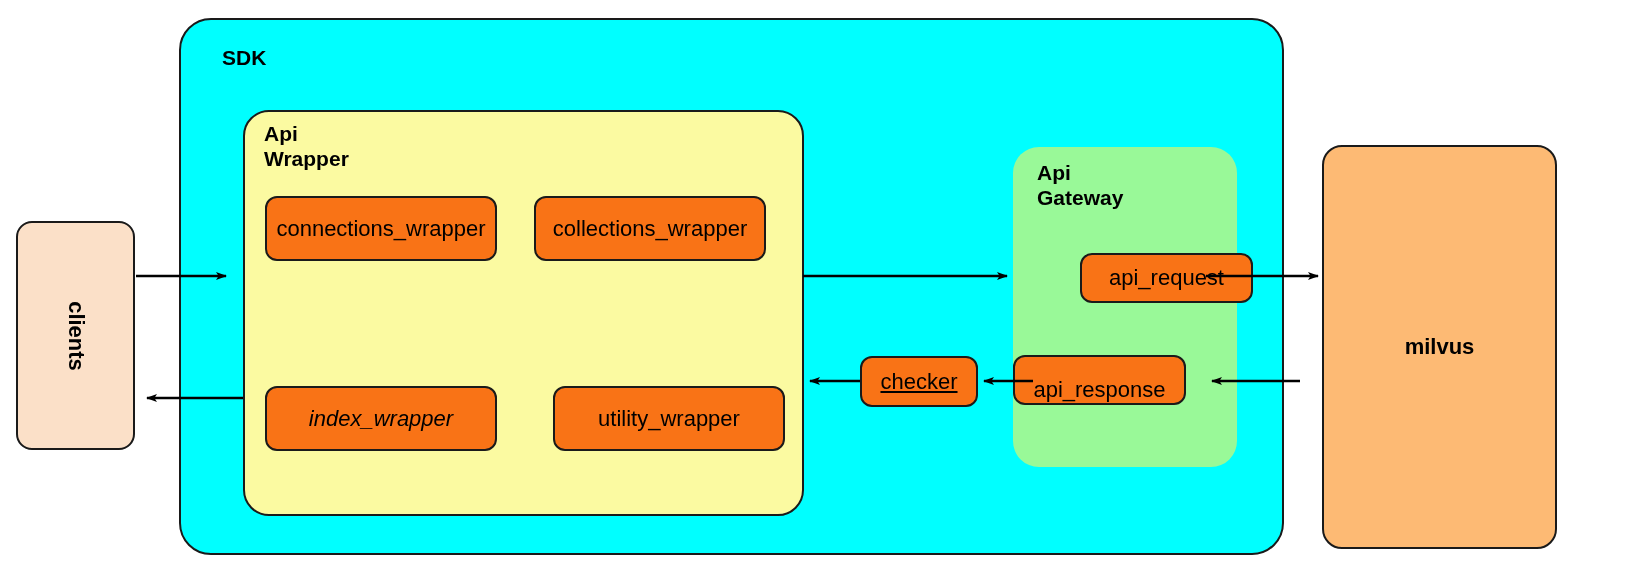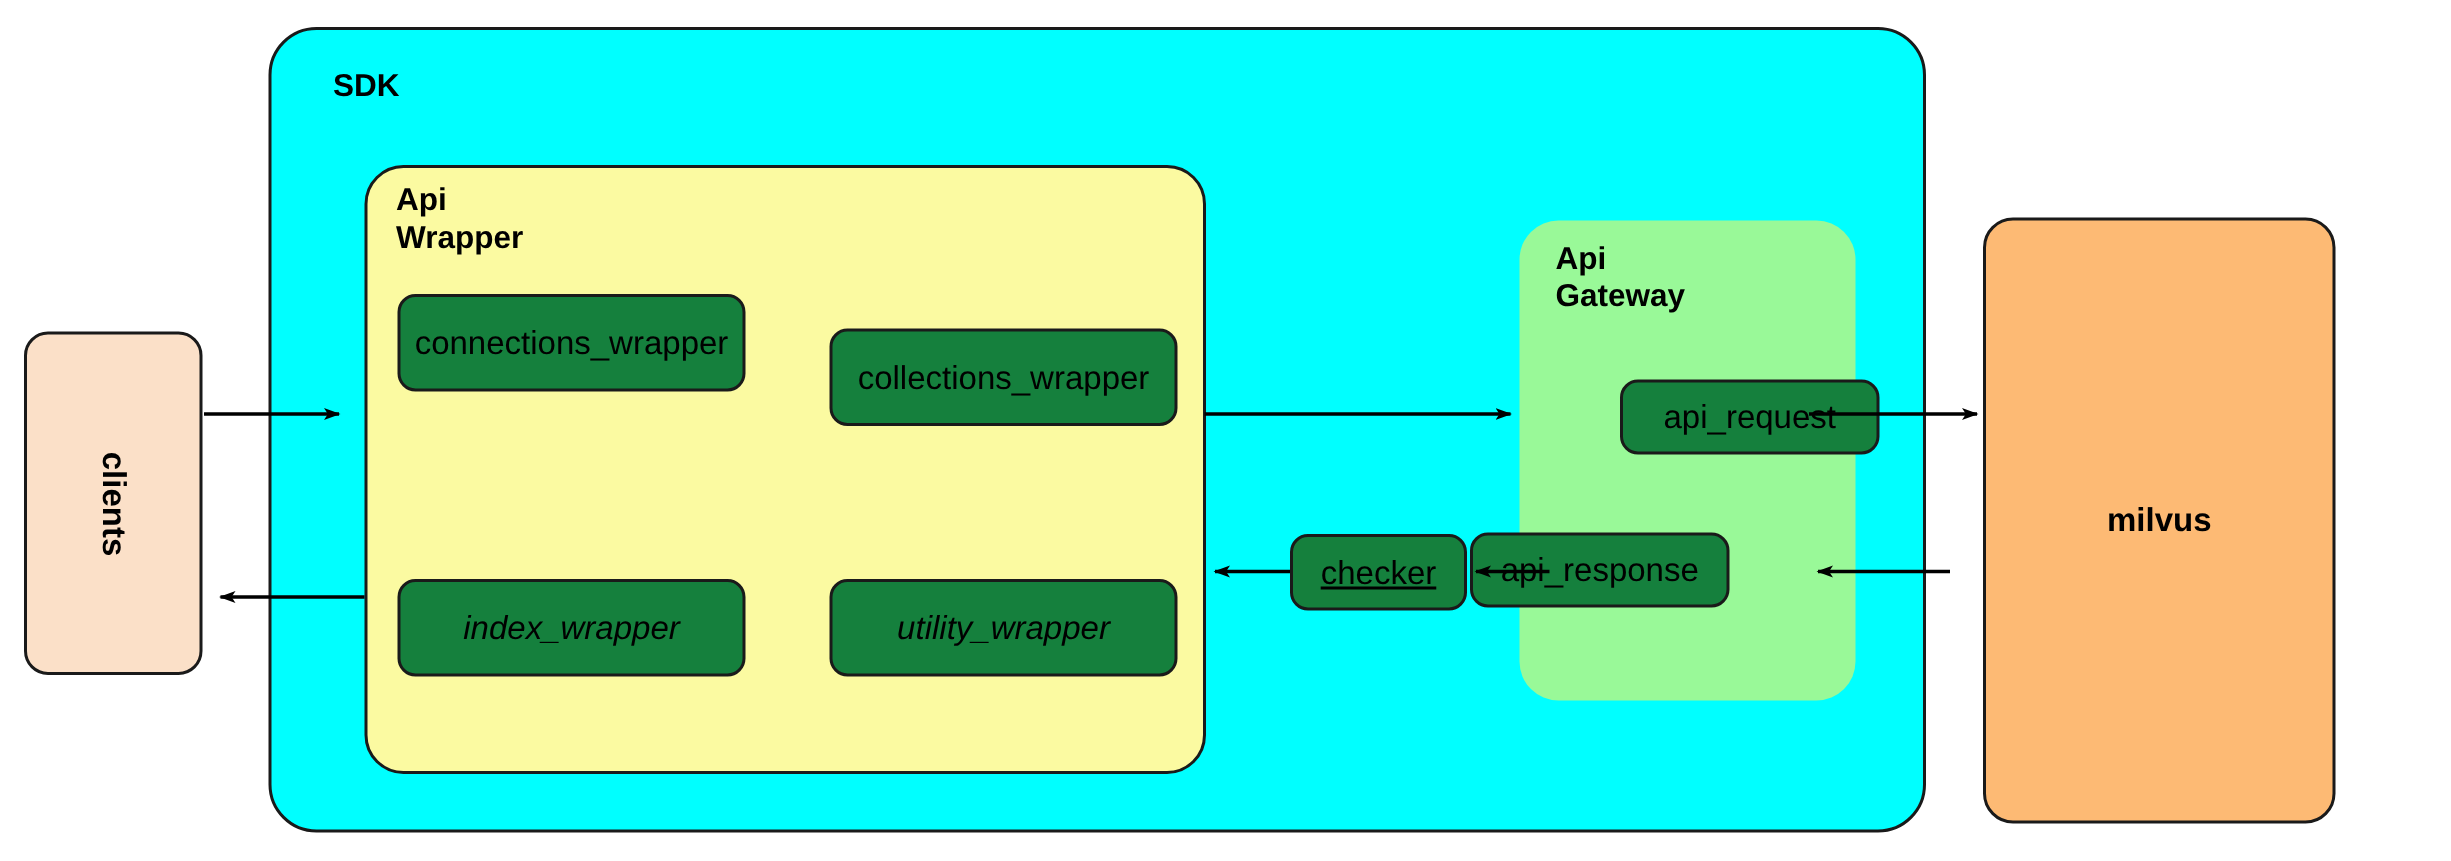--- a/index.html
+++ b/index.html
@@ -91,37 +91,37 @@
     top: 14px;
     font-size: 21px;
     font-weight: bold;
     line-height: 1.18;
     white-space: pre-line;
     text-align: left;
   }
 
   
   .wbox {
-    background: #15803d;
+    background: #f97316;
     border: 2px solid #1a1a1a;
     border-radius: 12px;
     font-size: 22px;
     font-weight: normal;
   }
 
   .w-connections { left: 265px; top: 196px; width: 232px; height: 65px; }
-  .w-collections { left: 553px; top: 196px; width: 232px; height: 65px; margin-top: 23px; }
+  .w-collections { left: 534px; top: 196px; width: 232px; height: 65px; }
   .w-schema      { left: 265px; top: 291px; width: 232px; height: 65px; }
   .w-partition   { left: 553px; top: 291px; width: 232px; height: 65px; }
   .w-index       { left: 265px; top: 386px; width: 232px; height: 65px; font-style: italic; }
-  .w-utility     { left: 553px; top: 386px; width: 232px; height: 65px; font-style: italic; }
+  .w-utility     { left: 553px; top: 386px; width: 232px; height: 65px; }
 
   .w-checker     { left: 860px; top: 356px; width: 118px; height: 51px; text-decoration: underline; }
   .w-apirequest  { left: 1033px; top: 253px; width: 173px; height: 50px; margin-left: 47px; }
-  .w-apiresponse { left: 980px; top: 355px; width: 173px; height: 50px; }
+  .w-apiresponse { left: 1013px; top: 355px; width: 173px; height: 50px; align-items: flex-end; }
 
   
   .clients-box {
     left: 16px;
     top: 221px;
     width: 119px;
     height: 229px;
     background: #fbe0c8;
     border: 2px solid #1a1a1a;
     border-radius: 16px;

